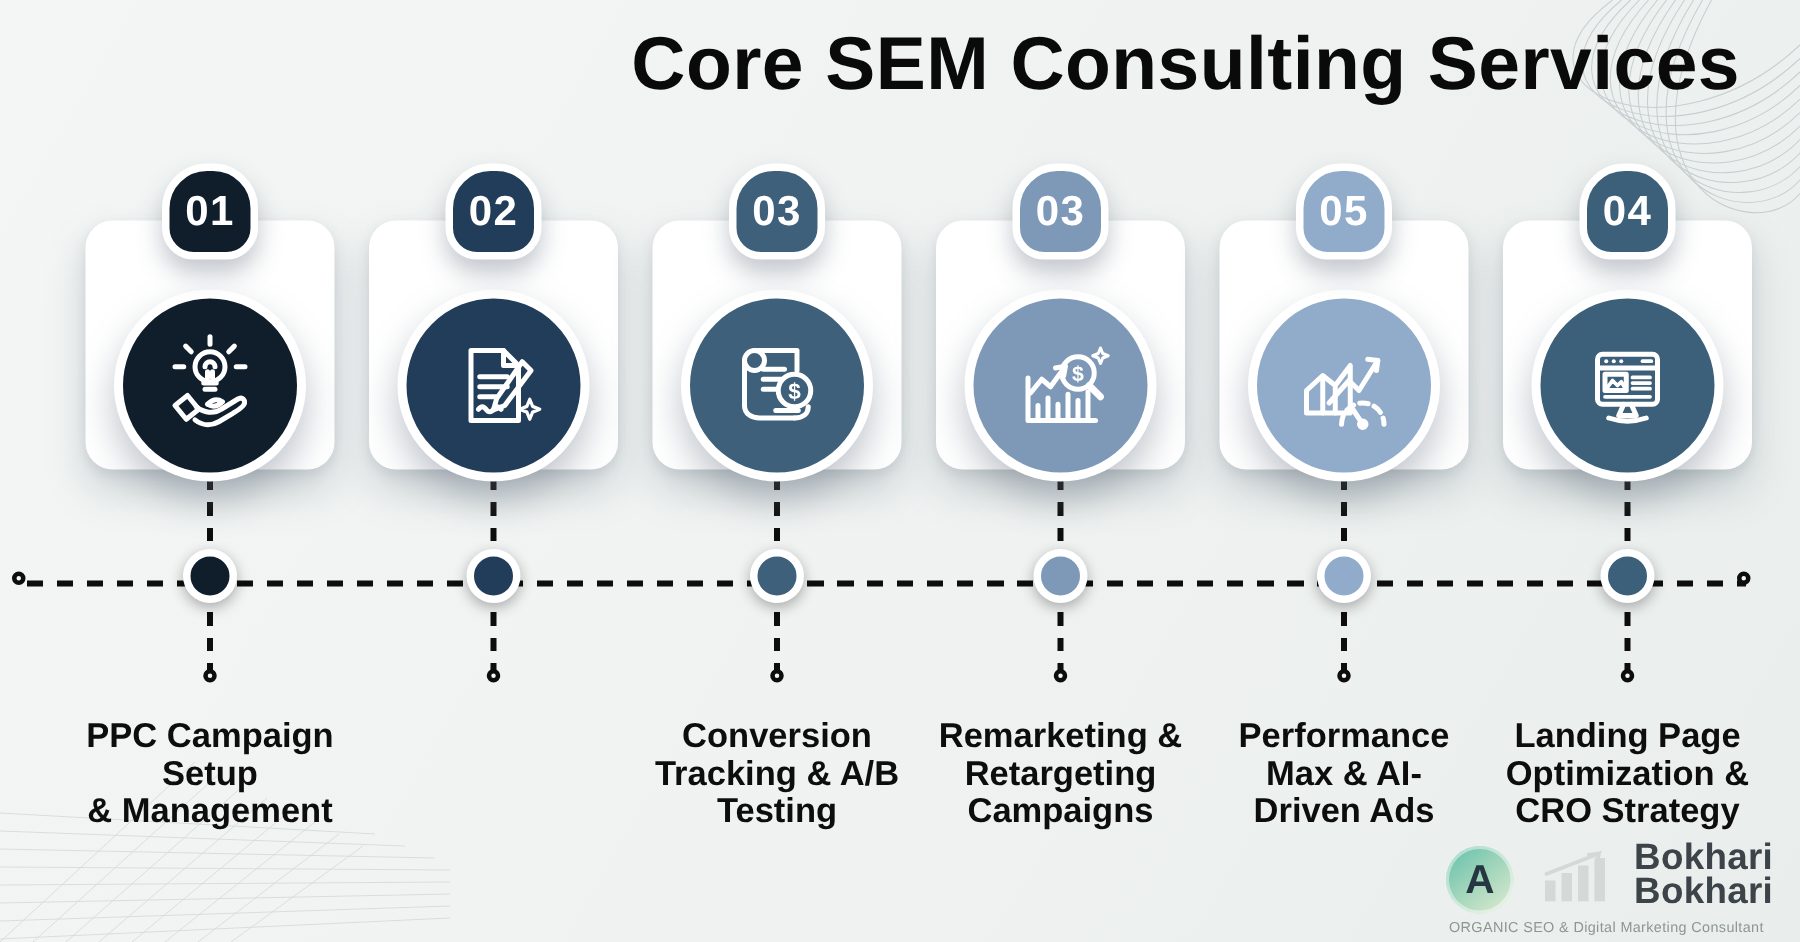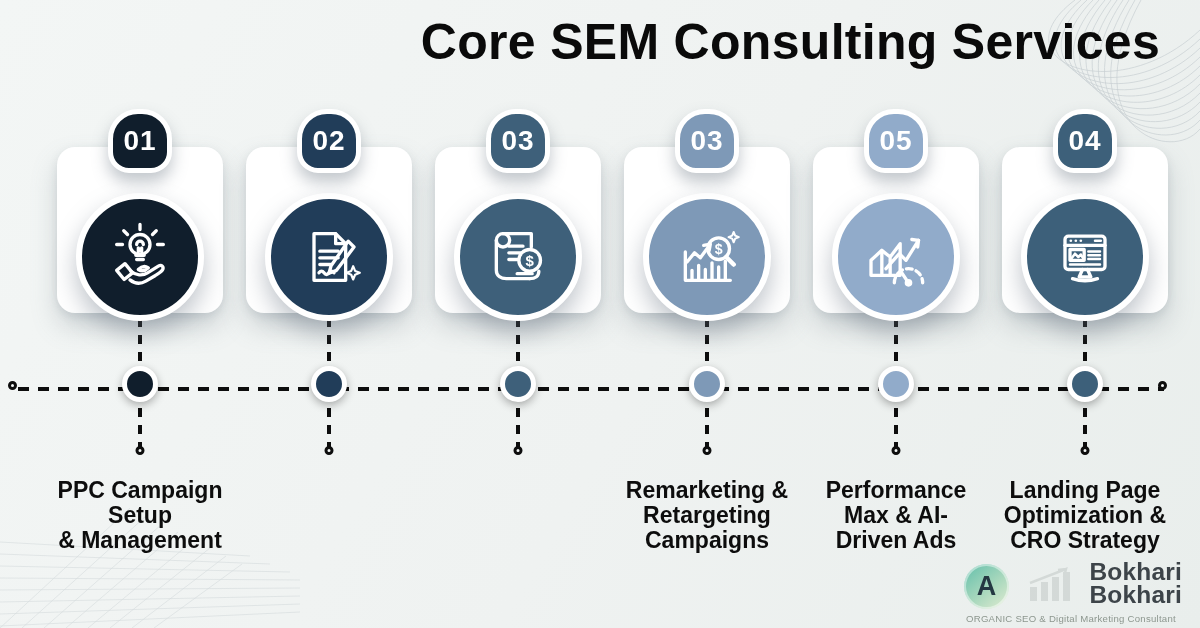--- a/index.html
+++ b/index.html
@@ -209,20 +209,23 @@
         <path d="M22,28 v36 c0,7 6,10 12,10 h28"></path>
         <path d="M62,74 c7,0 11,-3.5 11,-9"></path>
         <path d="M37,35 h17 M37,43 h15 M37,51 h10"></path>
         <circle cx="62" cy="52" r="13"></circle>
         <text x="62" y="58.5" font-size="18" font-weight="bold" fill="#fff" stroke="none" text-anchor="middle" font-family="Liberation Sans, sans-serif">$</text>
         <path d="M47,68 h18"></path>
       </svg>
     </div>
     <div class="dot"></div>
     <div class="small-ring"></div>
+    <div class="item-label">Conversion
+Tracking &amp; A/B
+Testing</div>
   </div>
 
   <div class="col c3" style="--c: #7e99b7;">
     <div class="card"></div>
     <div class="v-dash above"></div>
     <div class="v-dash below"></div>
     <div class="badge">
         <span>03</span>
       </div>
     <div class="icon-circle">

